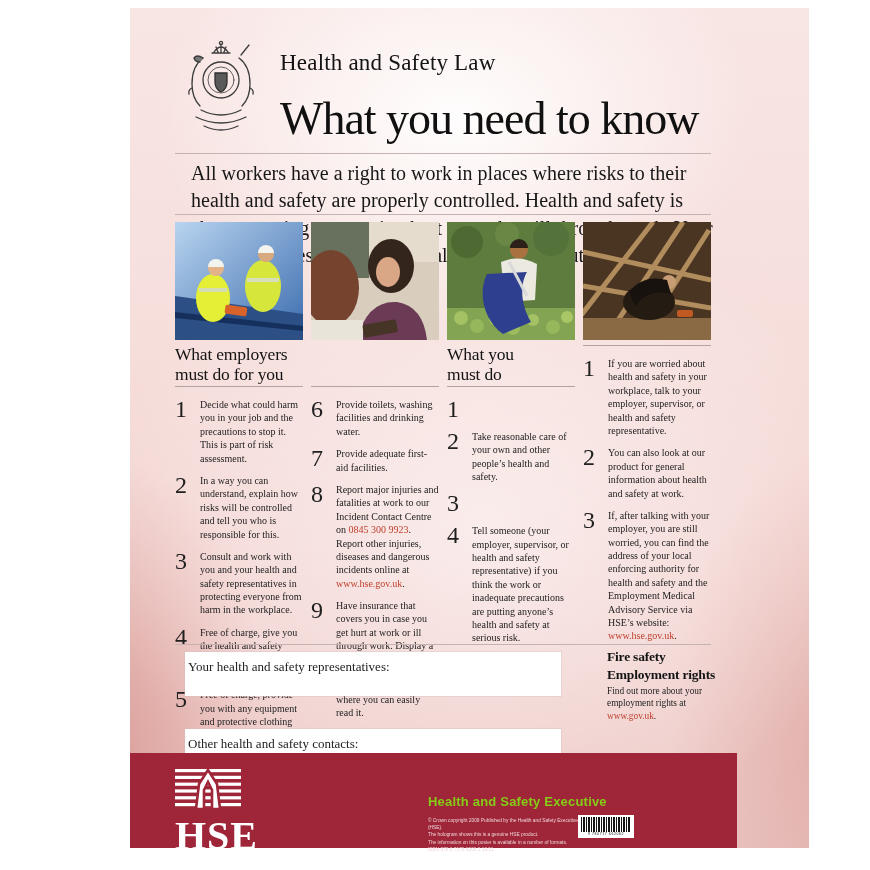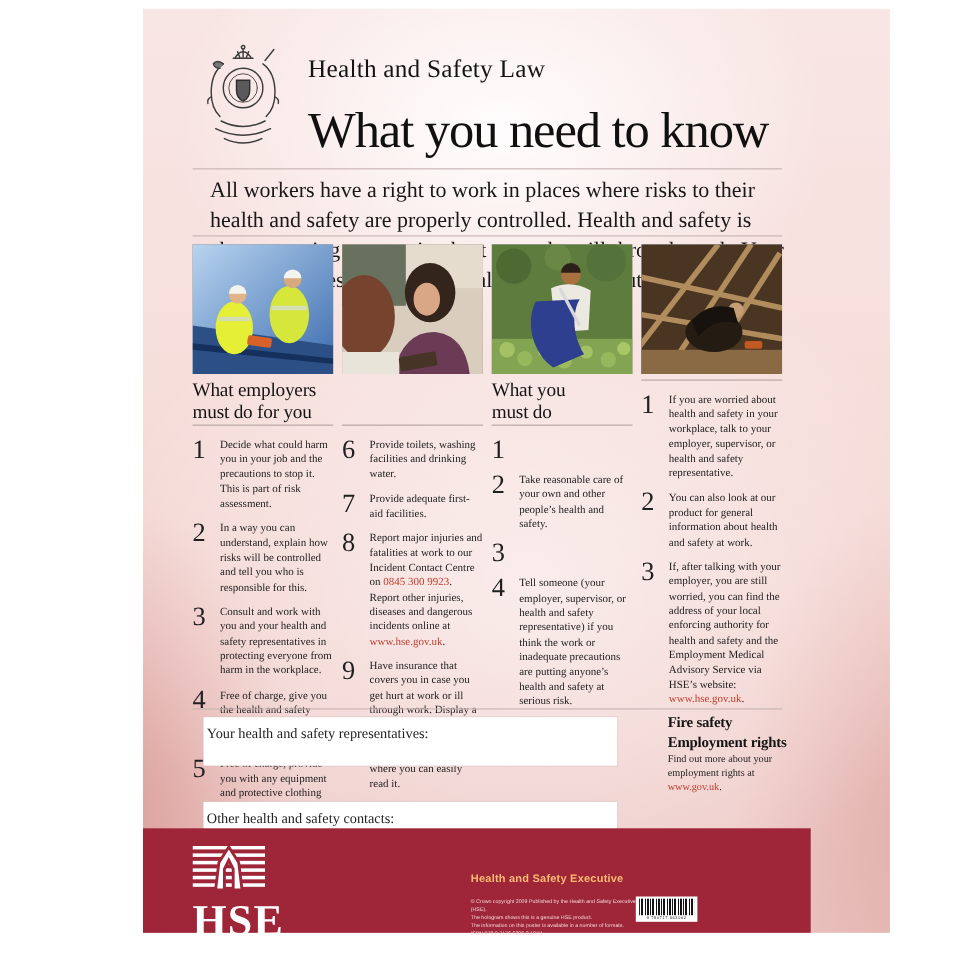--- a/index.html
+++ b/index.html
@@ -37,22 +37,22 @@
   .repbox{top:644px;height:44px;}
   .conbox{top:701px;height:46px;margin-top:20px;}
   .fieldlabel{font-size:13px;padding:7px 0 0 3px;color:#222;}
   .aside{position:absolute;left:477px;top:641px;width:130px;}
   .aside h3{margin:0 0 2px 0;font-size:13.5px;letter-spacing:-.2px;color:#141414;}
   .aside p{margin:0 0 9px 0;font-size:9.3px;line-height:1.34;color:#222;}
   .footer{position:absolute;left:0;bottom:0;width:607px;height:95px;background:#9e2638;}
   .hselogo{position:absolute;left:45px;top:16px;width:70px;}
   .hselogo-text{font-size:40px;font-weight:bold;color:#fff;letter-spacing:1px;line-height:1;margin-top:-1px;
                 font-family:"Liberation Serif",serif;}
-  .brand{position:absolute;left:298px;top:41px;color:#fdba74;font-family:"Liberation Sans","DejaVu Sans",sans-serif;
-         font-weight:bold;font-size:10px;letter-spacing:.2px;}
+  .brand{position:absolute;left:298px;top:41px;color:#84cc16;font-family:"Liberation Sans","DejaVu Sans",sans-serif;
+         font-weight:bold;font-size:13px;letter-spacing:.2px;}
   .smallprint{position:absolute;left:298px;top:64px;width:150px;color:#eed3d7;
               font-family:"Liberation Sans","DejaVu Sans",sans-serif;font-size:4.8px;line-height:1.5;}
   .barcode{position:absolute;left:448px;top:62px;width:56px;height:23px;background:#fff;padding:2px 3px;box-sizing:border-box;}
   .barcode .bars{height:15px;background:repeating-linear-gradient(90deg,#131313 0 1px,#fff 1px 2px,#131313 2px 3.6px,#fff 3.6px 5px);}
   .barcode .digits{font-family:"Liberation Sans",sans-serif;font-size:3.5px;letter-spacing:.6px;color:#111;text-align:center;}
 </style>
 </head>
 <body>
 
 <div class="poster">

